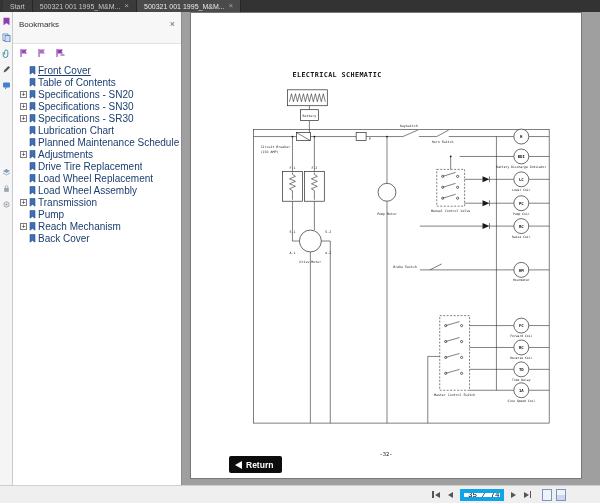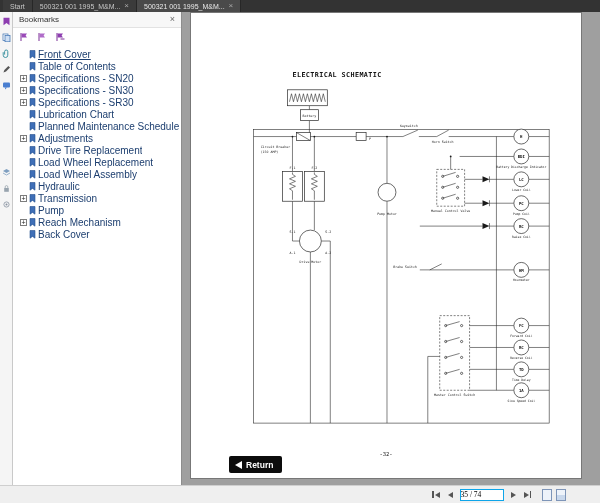--- a/index.html
+++ b/index.html
@@ -14,21 +14,21 @@
 
   
   .main{flex:1;display:flex;min-height:0}
 
   .iconstrip{flex:0 0 12px;width:12px;background:#f5f5f5;border-right:1px solid #c9c9c9;display:flex;flex-direction:column;align-items:center;padding-top:5px;gap:7px}
   .strip-spacer{height:64px}
   .iconstrip svg{display:block}
 
   
   .bookmarks{flex:0 0 168px;width:168px;background:#fff;border-right:1px solid #8d8d8d;display:flex;flex-direction:column}
-  .bm-header{flex:0 0 15px;display:flex;align-items:center;padding:0 6px;font-size:8px;color:#333;background:#f7f7f7;border-bottom:1px solid #e2e2e2}
+  .bm-header{flex:0 0 15px;display:flex;align-items:flex-start;padding:8px 6px;font-size:8px;color:#333;background:#f7f7f7;border-bottom:1px solid #e2e2e2}
   .bm-header .spacer{flex:1}
   .bm-close{font-size:9px;color:#666;line-height:1}
   .bm-toolbar{flex:0 0 16px;display:flex;align-items:center;gap:8px;padding-left:6px}
   .bm-list{flex:1;overflow:hidden;padding-top:2px}
   .bm-row{height:12px;display:flex;align-items:center;gap:2px;padding-left:7px}
   .expander{flex:0 0 7px;width:7px;height:7px;box-sizing:border-box;border:1px solid #7d7d7d;background:#fff;display:inline-flex;align-items:center;justify-content:center;font-size:7px;line-height:1;color:#222}
   .expander:empty{border:none;background:transparent}
   .bm-icon{flex:0 0 7px;display:inline-flex}
   .bm-label{font-size:10px;color:#1c3e6f;white-space:nowrap;overflow:hidden}
   .bm-label.active{text-decoration:underline}
@@ -42,21 +42,21 @@
   .return-arrow{width:0;height:0;border-top:4.5px solid transparent;border-bottom:4.5px solid transparent;border-right:7px solid #fff}
 
   
   .statusbar{flex:0 0 17px;height:17px;background:#efefef;border-top:1px solid #cfcfcf;display:flex;align-items:center;justify-content:flex-end;gap:10px;padding-right:34px}
   .pagenav{display:flex;align-items:center;gap:6px}
   .navbtn{display:inline-flex;align-items:center;gap:1px;padding:1px;cursor:default}
   .bar{width:1.5px;height:7px;background:#555;display:inline-block}
   .tri{display:inline-block;width:0;height:0;border-top:3.5px solid transparent;border-bottom:3.5px solid transparent}
   .tri.left{border-right:5px solid #555}
   .tri.right{border-left:5px solid #555}
-  .pageindicator{width:44px;height:12px;border:1px solid #0ea5e9;background:#fff;font-size:7.5px;text-align:left;font-family:Liberation Serif, serif;padding:0;box-sizing:border-box}
+  .pageindicator{width:44px;height:12px;border:4px solid #0ea5e9;background:#fff;font-size:7.5px;text-align:right;font-family:Liberation Mono, monospace;padding:0;box-sizing:border-box}
   .viewbtns{display:flex;gap:4px}
   .viewbtn{width:10px;height:12px;border:1px solid #7e95b8;background:#eef3fa;box-sizing:border-box}
   .viewbtn.alt{background:linear-gradient(#eef3fa 48%,#c9d8ec 48%)}
 
   
   .t-title{font-family:"DejaVu Sans Mono",monospace;font-size:6.8px;font-weight:bold;letter-spacing:.4px;fill:#111}
   .t-sym{font-family:"DejaVu Sans Mono",monospace;font-size:4px;font-weight:bold;fill:#111;text-anchor:middle}
   .t-sub{font-family:"DejaVu Sans Mono",monospace;font-size:3.1px;fill:#222;text-anchor:middle}
   .t-lbl{font-family:"DejaVu Sans Mono",monospace;font-size:3.3px;fill:#222}
   .t-lbl.mid{text-anchor:middle}
@@ -252,29 +252,20 @@
         <div class="bm-row">
             <span class="expander"></span>
             <span class="bm-icon">
               <svg width="7" height="9" viewBox="0 0 7 9">
                 <path d="M1,.5 H6 V8.2 L3.5,6.4 1,8.2 Z" fill="#3f6fb7" stroke="#27518f" stroke-width=".6"></path>
               </svg>
             </span>
             <span class="bm-label">Load Wheel Assembly</span>
           </div>
         <div class="bm-row">
-            <span class="expander"></span>
-            <span class="bm-icon">
-              <svg width="7" height="9" viewBox="0 0 7 9">
-                <path d="M1,.5 H6 V8.2 L3.5,6.4 1,8.2 Z" fill="#3f6fb7" stroke="#27518f" stroke-width=".6"></path>
-              </svg>
-            </span>
-            <span class="bm-label">Hydraulic</span>
-          </div>
-        <div class="bm-row">
             <span class="expander">+</span>
             <span class="bm-icon">
               <svg width="7" height="9" viewBox="0 0 7 9">
                 <path d="M1,.5 H6 V8.2 L3.5,6.4 1,8.2 Z" fill="#3f6fb7" stroke="#27518f" stroke-width=".6"></path>
               </svg>
             </span>
             <span class="bm-label">Transmission</span>
           </div>
         <div class="bm-row">
             <span class="expander"></span>

